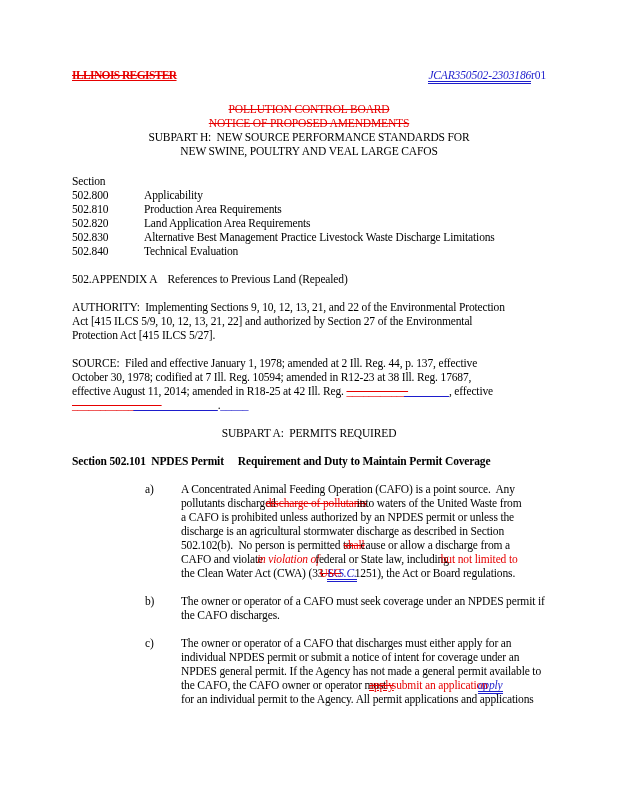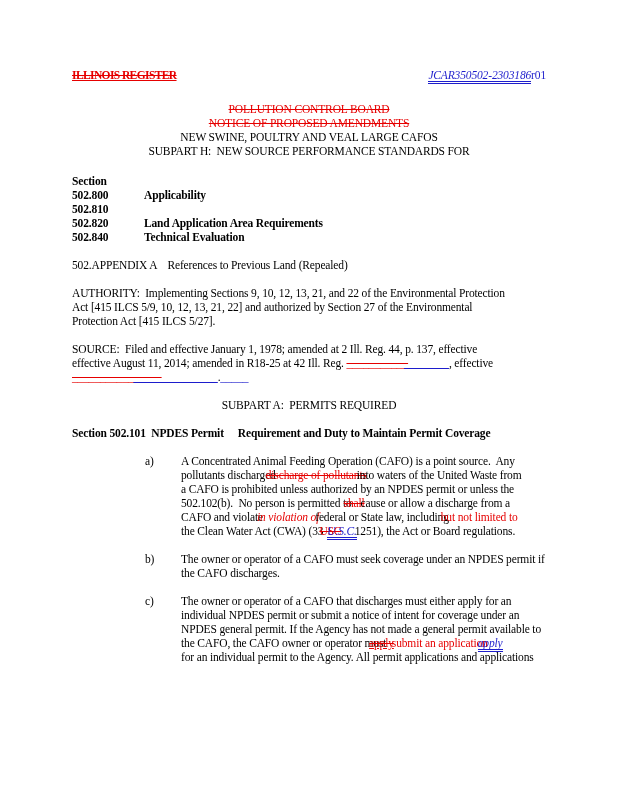--- a/index.html
+++ b/index.html
@@ -18,21 +18,21 @@
   .u1{text-decoration:underline;}
   .st.u1{text-decoration:line-through underline;}
   .u2{border-bottom:3px double currentColor;}
   .bold{font-weight:bold;}
   .hdr-row{display:flex;justify-content:space-between;align-items:center;}
   .hdr-left{font-weight:bold;color:var(--del,#E60000);text-decoration:line-through underline;letter-spacing:-0.6px;}
   .hdr-right{color:var(--ins,#1E1ECC);}
   .hdr-right .lnk{border-bottom:3px double currentColor;font-style:italic;}
   .title{margin-top:20px;text-align:center;}
   .strike-red{color:var(--del,#E60000);text-decoration:line-through;}
-  .seclist{margin-top:16px;font-weight:bold;}
+  .seclist{margin-top:16px;}
   .srow{display:flex;height:14px;}
   .snum{width:72px;flex:0 0 72px;}
   .stitle{flex:1;white-space:pre;}
   .block{margin-top:14px;}
   .center{text-align:center;}
   .para{position:relative;padding-left:109px;margin-top:14px;}
   .para .plabel{position:absolute;left:73px;top:0;}
 </style>
 </head>
 <body>
@@ -40,77 +40,84 @@
 <div class="page">
 
   <div class="hdr-row">
     <span class="hdr-left">ILLINOIS REGISTER</span>
     <span class="hdr-right"><span class="lnk">JCAR350502-2303186</span><span>r01</span></span>
   </div>
 
   <div class="title">
     <div class="line strike-red" style="text-align:center">POLLUTION CONTROL BOARD</div>
     <div class="line strike-red" style="">NOTICE OF PROPOSED AMENDMENTS</div>
+    <div class="line" style="text-align:center">SUBPART H:  NEW SOURCE PERFORMANCE STANDARDS FOR</div>
     <div class="line" style="text-align:center">NEW SWINE, POULTRY AND VEAL LARGE CAFOS</div>
-    <div class="line" style="text-align:center">SUBPART H:  NEW SOURCE PERFORMANCE STANDARDS FOR</div>
   </div>
 
   <div class="seclist">
     <div class="line">Section</div>
     <div>
     <div class="srow">
       <span class="snum">502.800</span>
       <span class="stitle">Applicability</span>
     </div>
 
     <div class="srow">
       <span class="snum">502.810</span>
+      <span class="stitle">Production Area Requirements</span>
     </div>
 
     <div class="srow">
       <span class="snum">502.820</span>
       <span class="stitle">Land Application Area Requirements</span>
     </div>
 
+    <div class="srow">
+      <span class="snum">502.830</span>
+      <span class="stitle">Alternative Best Management Practice Livestock Waste Discharge Limitations</span>
+    </div>
 
     <div class="srow">
       <span class="snum">502.840</span>
       <span class="stitle">Technical Evaluation</span>
     </div>
   </div>
   </div>
 
   <div class="block">
       <div class="line"><span class="run">502.APPENDIX A</span><span class="gap" style="width: 10px;"></span><span class="run">References to Previous Land (Repealed)</span></div>
     </div>
 
   <div class="block">
       <div class="line"><span class="run">AUTHORITY:  Implementing Sections 9, 10, 12, 13, 21, and 22 of the Environmental Protection</span></div>
       <div class="line"><span class="run">Act [415 ILCS 5/9, 10, 12, 13, 21, 22] and authorized by Section 27 of the Environmental</span></div>
       <div class="line"><span class="run">Protection Act [415 ILCS 5/27].</span></div>
     </div>
 
   <div class="block">
       <div class="line"><span class="run">SOURCE:  Filed and effective January 1, 1978; amended at 2 Ill. Reg. 44, p. 137, effective</span></div>
+      <div class="line"><span class="run">October 30, 1978; codified at 7 Ill. Reg. 10594; amended in R12-23 at 38 Ill. Reg. 17687,</span></div>
       <div class="line"><span class="run">effective August 11, 2014; amended in R18-25 at 42 Ill. Reg. </span><span class="run c-r st">___________</span><span class="run c-b u1" style="margin-left: -4px;">________</span><span class="run">, effective</span></div>
       <div class="line"><span class="run c-r st">________________</span><span class="run c-b u1" style="margin-left: -28px;">_______________</span><span class="run">.</span><span class="run c-b">_____</span></div>
     </div>
 
   <div class="block center line">SUBPART A:  PERMITS REQUIRED</div>
 
   <div class="block">
       <div class="line"><span class="run bold">Section 502.101  NPDES Permit</span><span class="gap" style="width: 14px;"></span><span class="run bold">Requirement and Duty to Maintain Permit Coverage</span></div>
     </div>
 
   <div class="para">
     <span class="plabel">a)</span>
     <div>
         <div class="line"><span class="run">A Concentrated Animal Feeding Operation (CAFO) is a point source.  Any</span></div>
         <div class="line"><span class="run">pollutants discharged</span><span class="run c-r st" style="margin-left: -10px;">discharge of pollutants</span><span class="run" style="margin-left: -10px;">into waters of the United Waste from</span></div>
         <div class="line"><span class="run">a CAFO is prohibited unless authorized by an NPDES permit or unless the</span></div>
+        <div class="line"><span class="run">discharge is an agricultural stormwater discharge as described in Section</span></div>
         <div class="line"><span class="run">502.102(b).  No person is permitted to</span><span class="run c-r st" style="margin-left: -8px;">shall</span><span class="run" style="margin-left: -4px;">cause or allow a discharge from a</span></div>
         <div class="line"><span class="run">CAFO and violate</span><span class="run c-r" style="margin-left: -6px; font-style: italic;">in violation of</span><span class="run" style="margin-left: -4px;">federal or State law, including</span><span class="run c-r" style="margin-left: -8px;">but not limited to</span></div>
         <div class="line"><span class="run">the Clean Water Act (CWA) (33</span><span class="run c-r st" style="margin-left: -4px;">USC</span><span class="run c-b u2" style="margin-left: -14px;">U.S.C.</span><span class="run" style="margin-left: -2px;">1251), the Act or Board regulations.</span></div>
       </div>
   </div>
 
   <div class="para">
     <span class="plabel">b)</span>
     <div>
         <div class="line"><span class="run">The owner or operator of a CAFO must seek coverage under an NPDES permit if</span></div>

